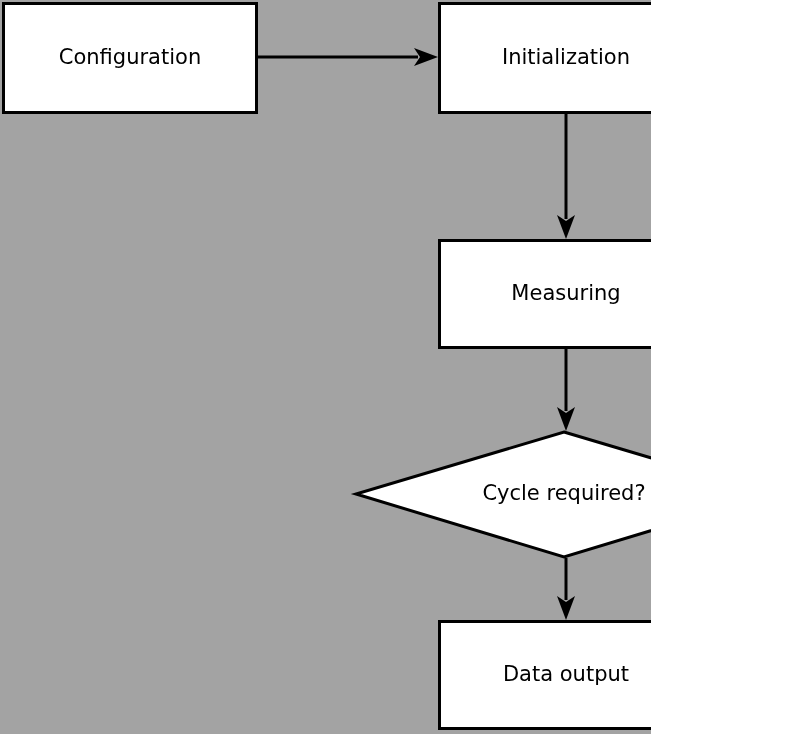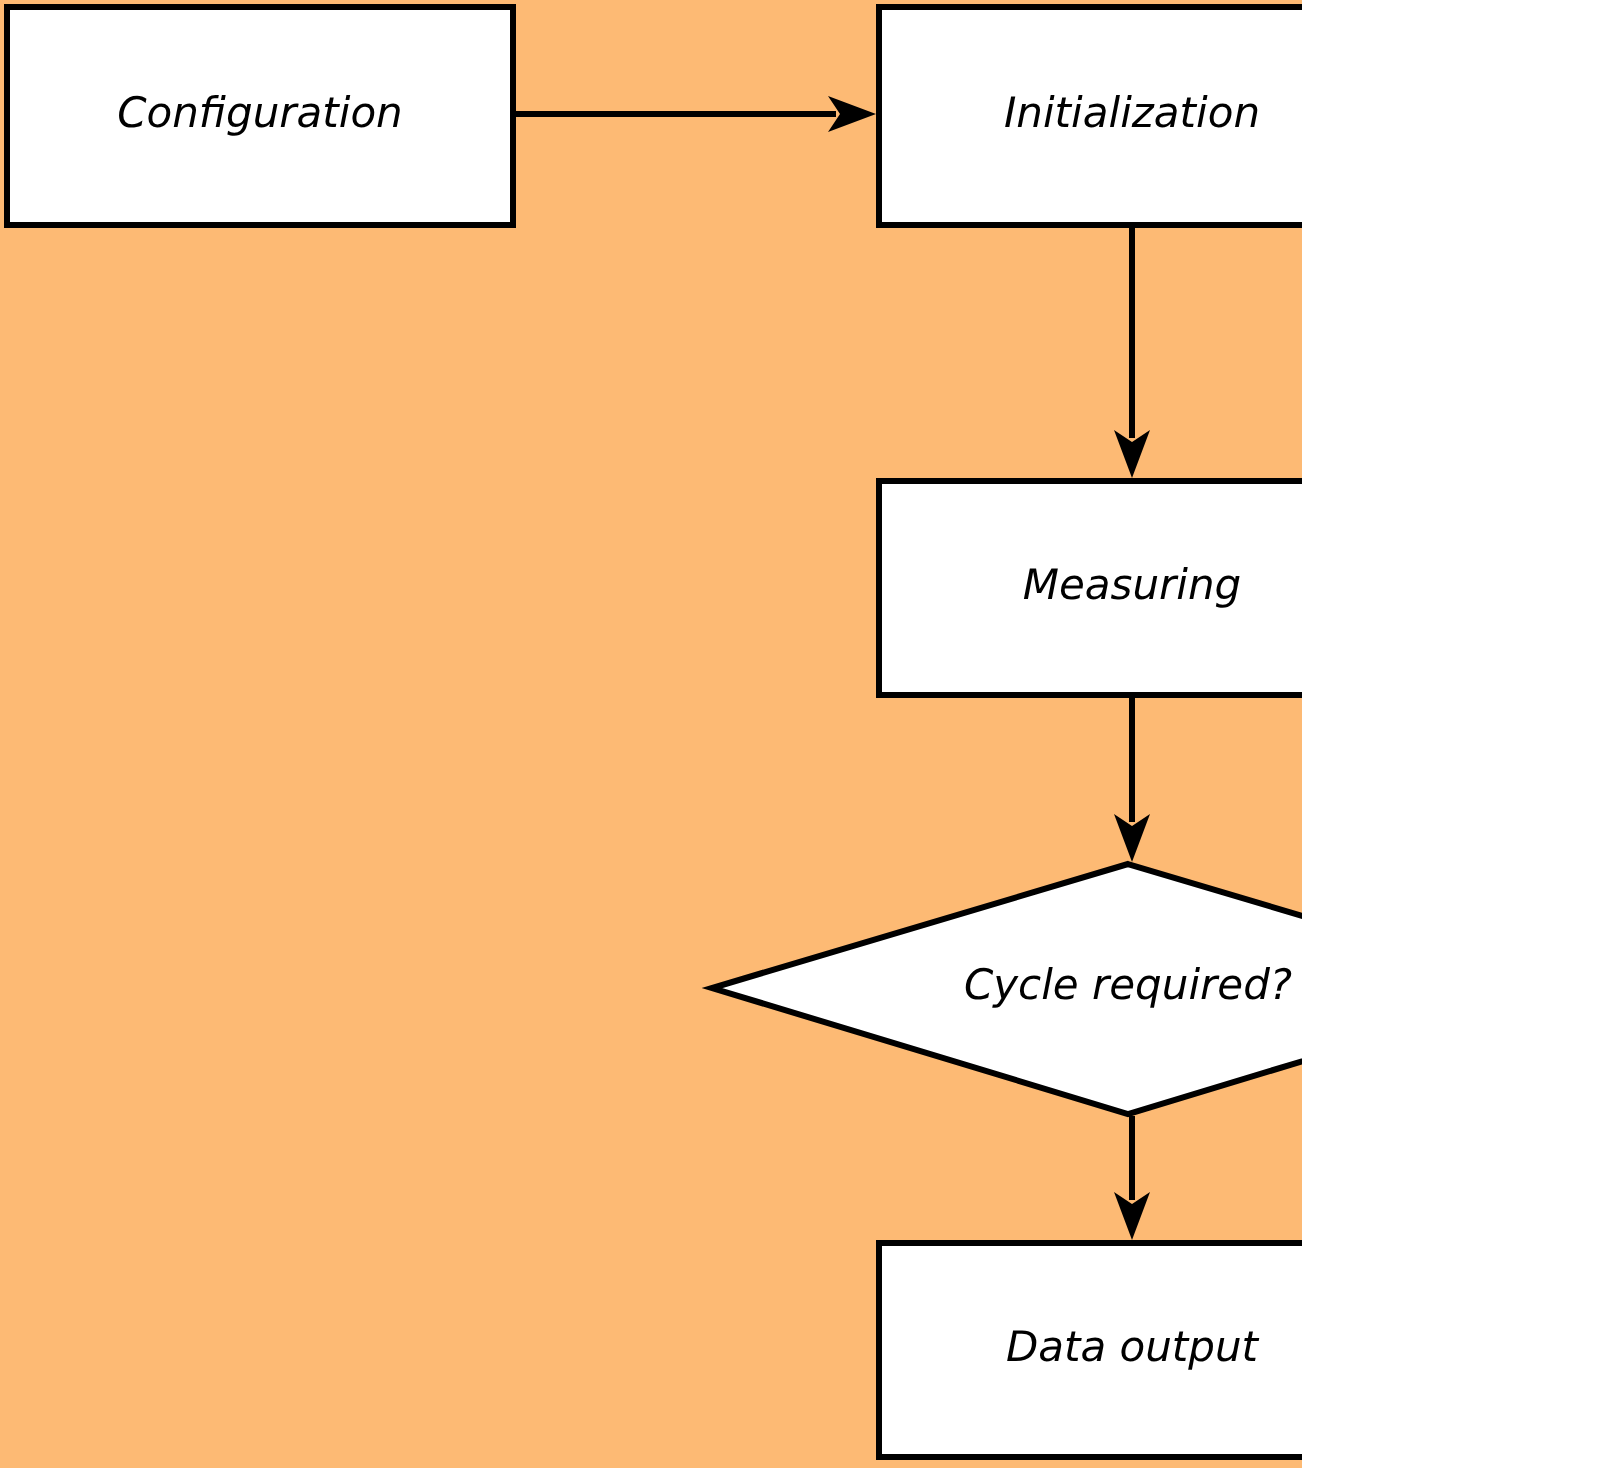--- a/index.html
+++ b/index.html
@@ -8,23 +8,22 @@
     padding: 0;
     background: #ffffff;
   }
   body {
     font-family: "DejaVu Sans", "Liberation Sans", sans-serif;
   }
   #diagram-root {
     position: relative;
     width: 651px;
     height: 734px;
-    background: #fdba74;
+    background: #a3a3a3;
     overflow: hidden;
-    font-style: italic;
   }
   #flow-svg {
     position: absolute;
     top: 0;
     left: 0;
     width: 800px;
     height: 734px;
     display: block;
   }
   .node-shape {

